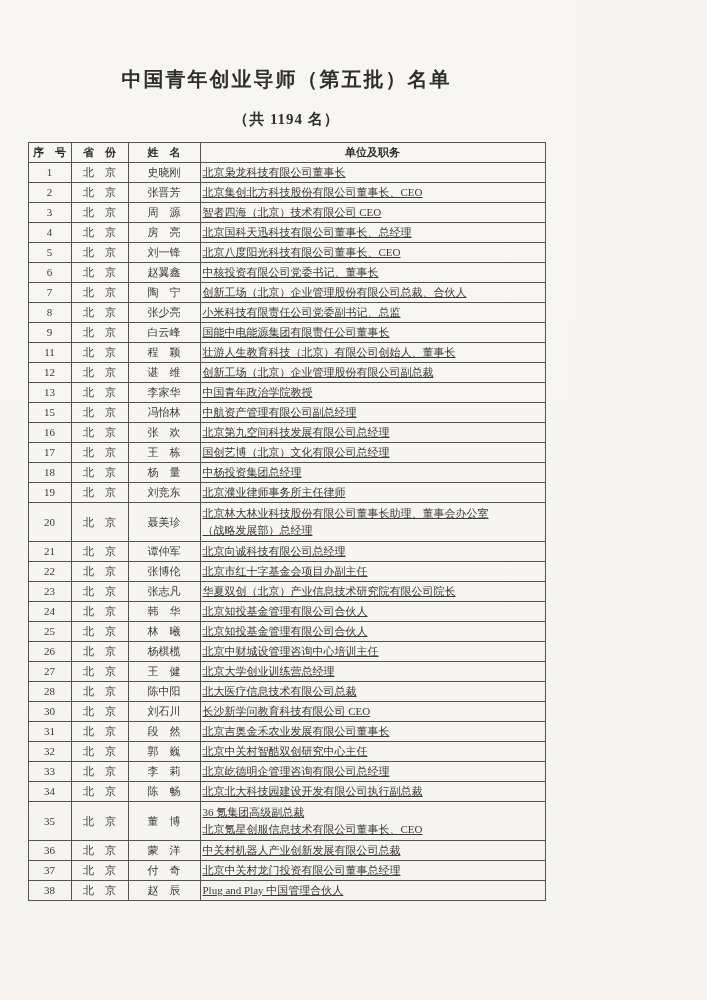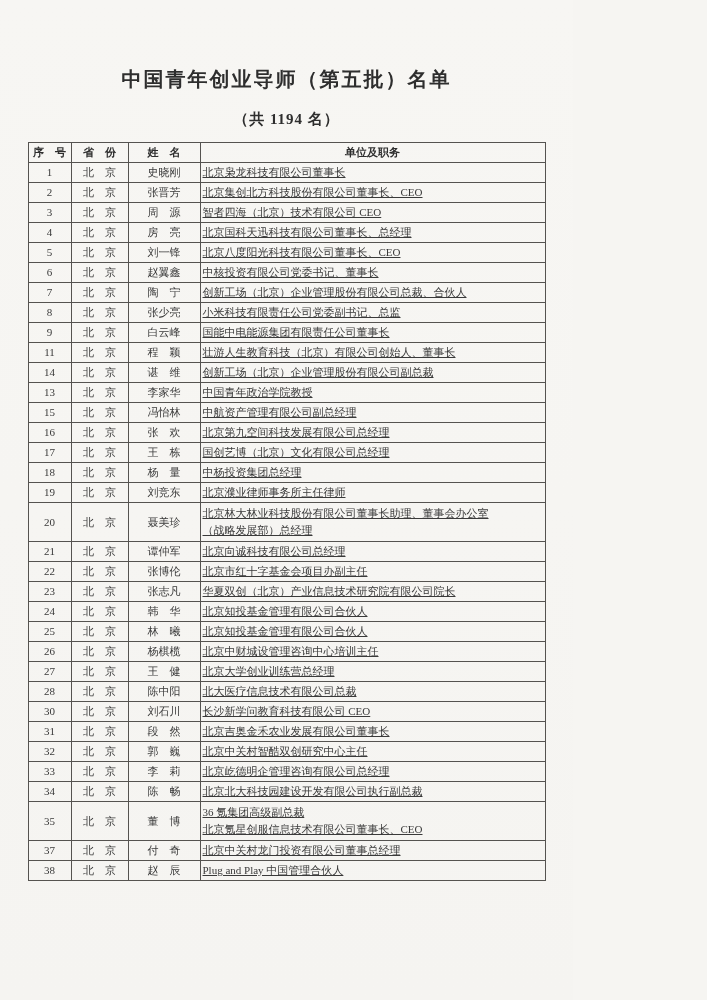--- a/index.html
+++ b/index.html
@@ -174,21 +174,21 @@
         </tr>
         <tr>
           <td class="cell-no">11</td>
           <td class="cell-prov">北　京</td>
           <td class="cell-name">程　颖</td>
           <td class="cell-pos">
             <div class="pos-line">壮游人生教育科技（北京）有限公司创始人、董事长</div>
           </td>
         </tr>
         <tr>
-          <td class="cell-no">14</td>
+          <td class="cell-no">12</td>
           <td class="cell-prov">北　京</td>
           <td class="cell-name">谌　维</td>
           <td class="cell-pos">
             <div class="pos-line">创新工场（北京）企业管理股份有限公司副总裁</div>
           </td>
         </tr>
         <tr>
           <td class="cell-no">13</td>
           <td class="cell-prov">北　京</td>
           <td class="cell-name">李家华</td>
@@ -349,20 +349,28 @@
             <div class="pos-line">北京北大科技园建设开发有限公司执行副总裁</div>
           </td>
         </tr>
         <tr class="tall">
           <td class="cell-no">35</td>
           <td class="cell-prov">北　京</td>
           <td class="cell-name">董　博</td>
           <td class="cell-pos">
             <div class="pos-line">36 氪集团高级副总裁</div>
             <div class="pos-line">北京氪星创服信息技术有限公司董事长、CEO</div>
+          </td>
+        </tr>
+        <tr>
+          <td class="cell-no">36</td>
+          <td class="cell-prov">北　京</td>
+          <td class="cell-name">蒙　洋</td>
+          <td class="cell-pos">
+            <div class="pos-line">中关村机器人产业创新发展有限公司总裁</div>
           </td>
         </tr>
         <tr>
           <td class="cell-no">37</td>
           <td class="cell-prov">北　京</td>
           <td class="cell-name">付　奇</td>
           <td class="cell-pos">
             <div class="pos-line">北京中关村龙门投资有限公司董事总经理</div>
           </td>
         </tr>

